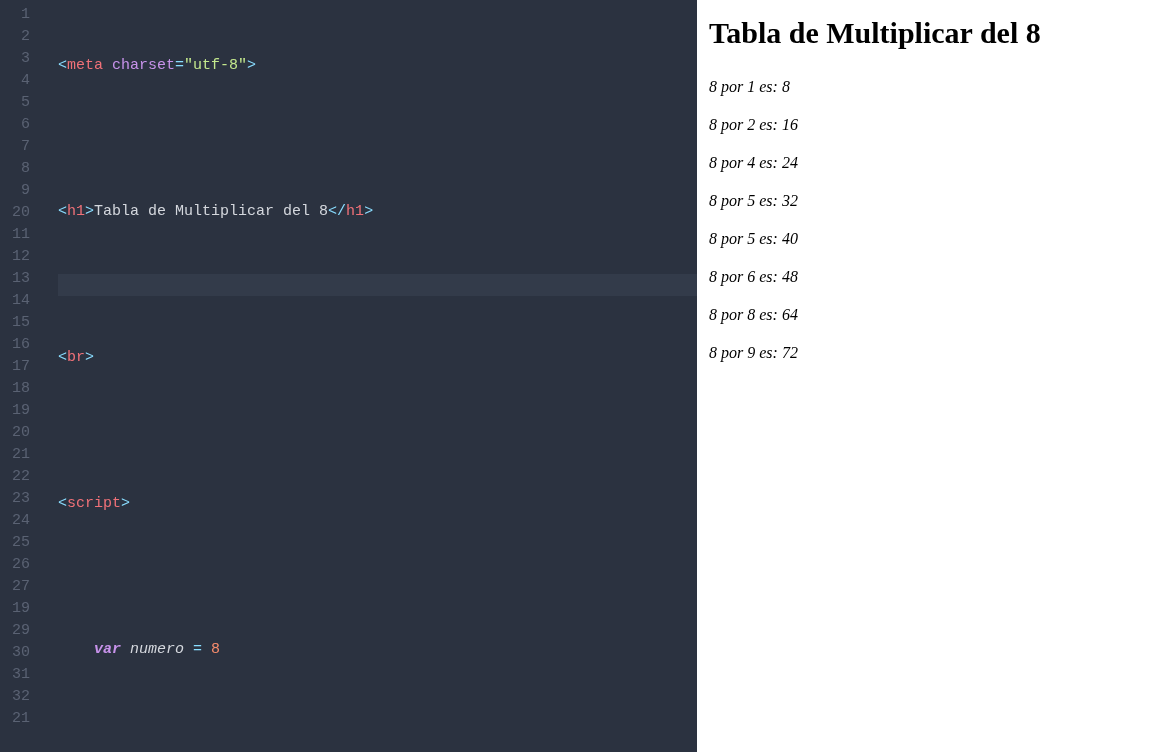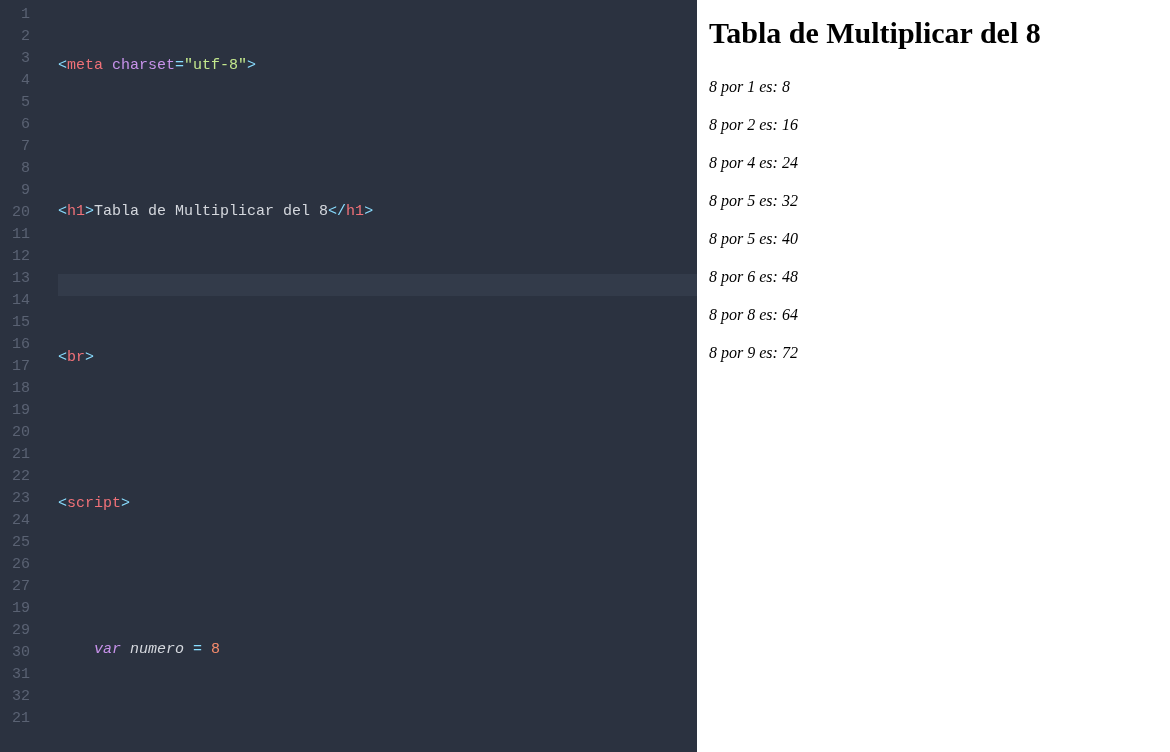--- a/index.html
+++ b/index.html
@@ -41,21 +41,21 @@
   .code .line {
     height: 22px;
     line-height: 22px;
   }
   .cursor-line {
     background: #333b4a;
   }
   .t-tag   { color: #f07178; }
   .t-attr  { color: #c792ea; }
   .t-str   { color: #c3e88d; }
-  .t-key   { color: #c792ea; font-style: italic; }
+  .t-key   { color: #c792ea; font-style: italic; font-weight: bold; }
   .t-var   { color: #d4d7dd; font-style: italic; }
   .t-op    { color: #89ddff; }
   .t-num   { color: #f78c6c; }
   .t-ang   { color: #89ddff; }
 
   .preview {
     flex: 1;
     background: #ffffff;
     padding: 16px 12px;
     font-family: 'Times New Roman', Times, serif;

